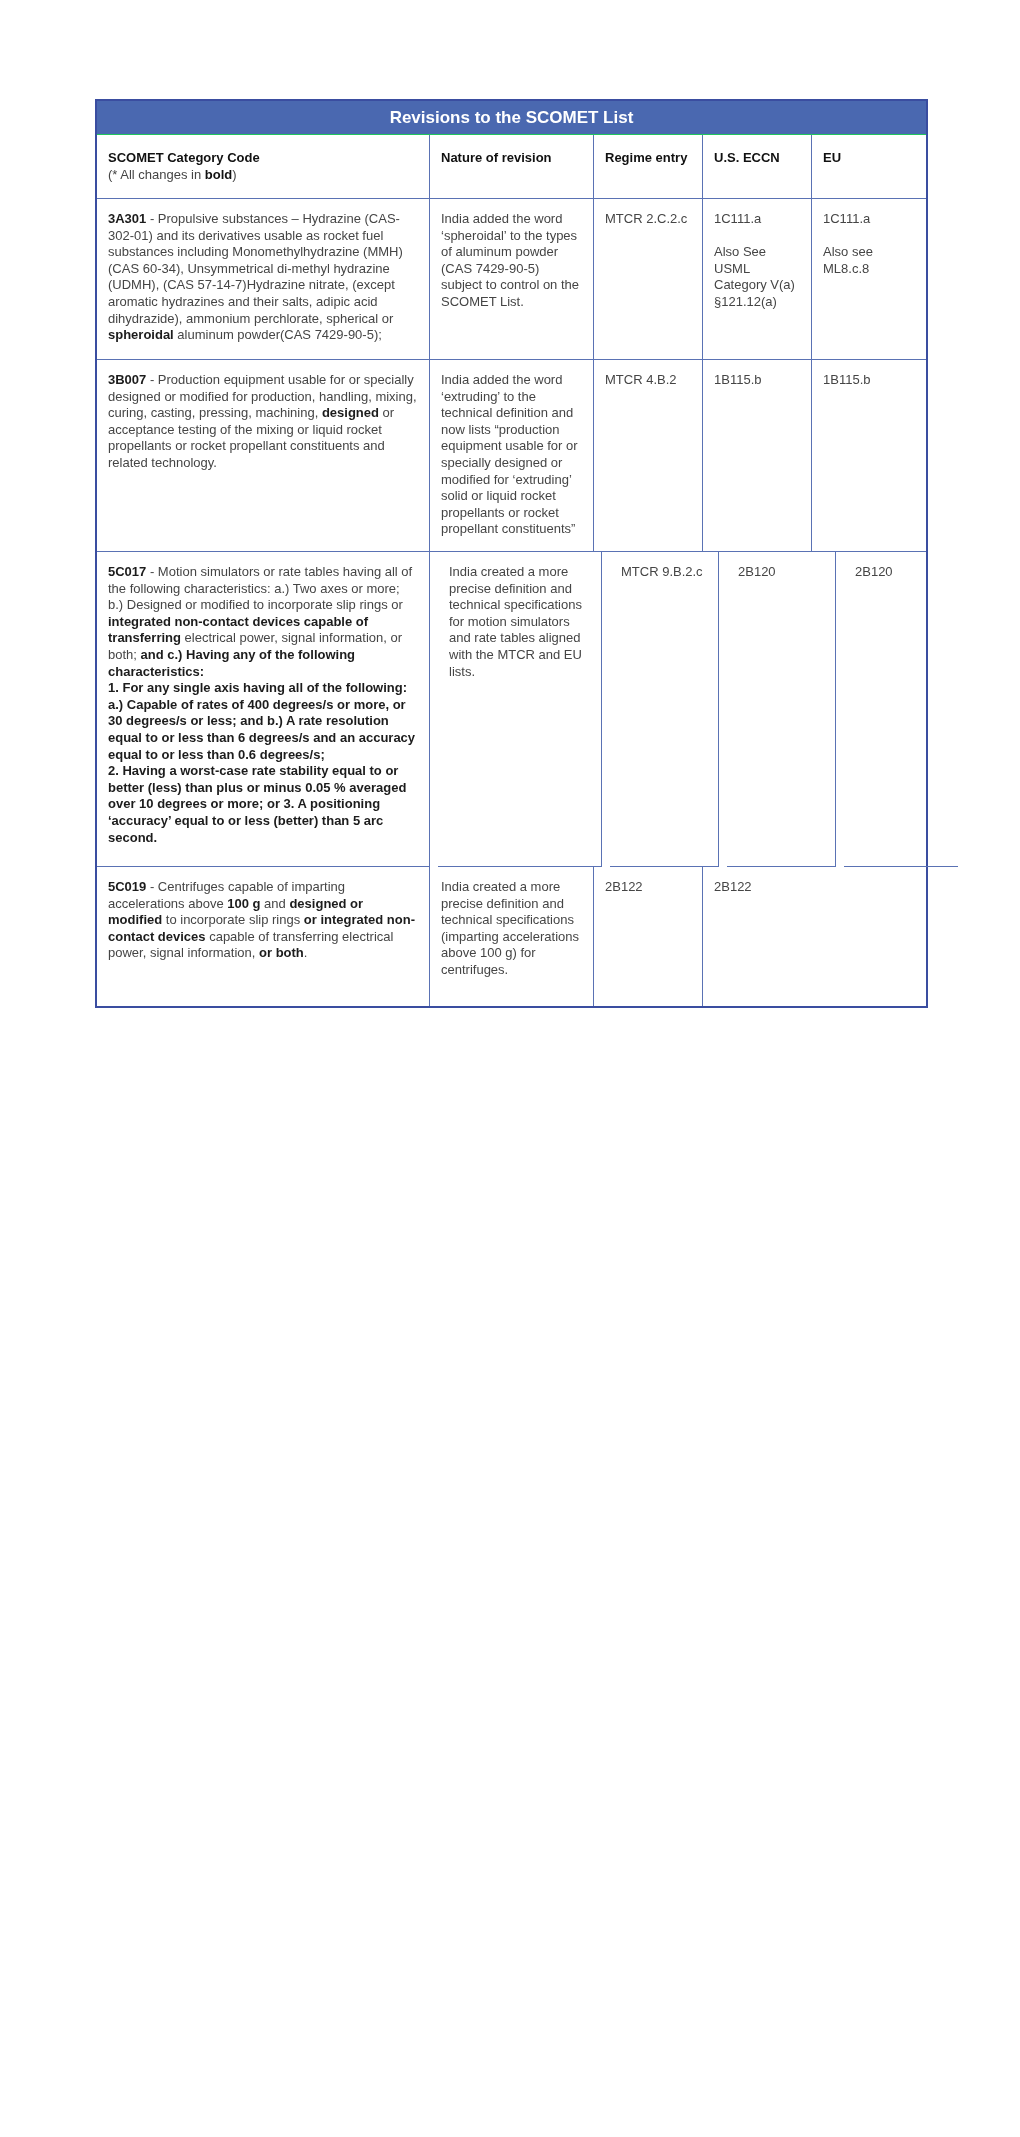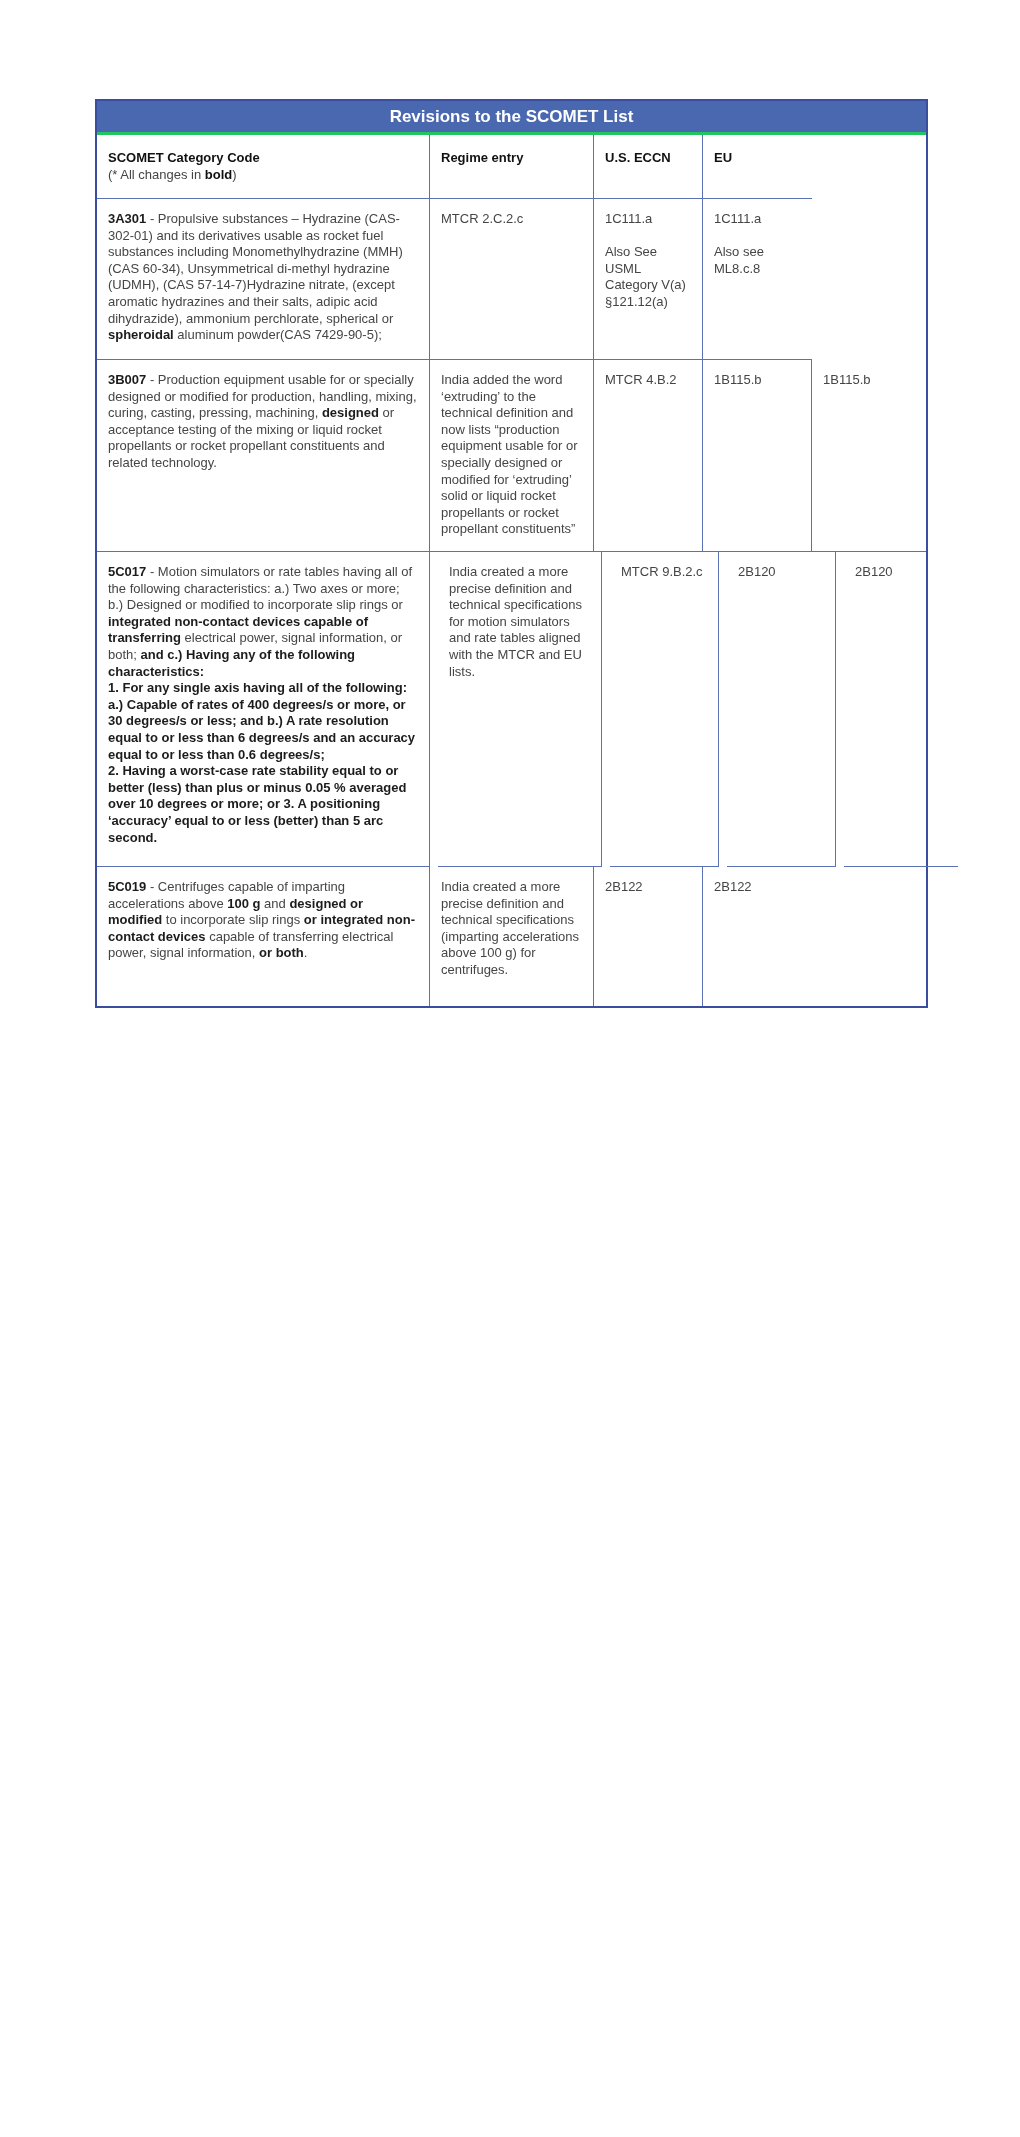--- a/index.html
+++ b/index.html
@@ -19,21 +19,21 @@
   }
   .title-band {
     height: 34px;
     background: #4a68b0;
     color: #ffffff;
     display: flex;
     align-items: center;
     justify-content: center;
     font-weight: bold;
     font-size: 17px;
-    border-bottom: 3px solid #22c55e;
+    border-bottom: 1px solid #22c55e;
   }
   .grid-row {
     display: grid;
     grid-template-columns: 333px 164px 109px 109px 114px;
     border-radius: 20px;
   }
   .cell {
     border-right: 1px solid #5a72b4;
     border-bottom: 1px solid #5a72b4;
     padding: 12px 11px 10px 11px;
@@ -61,27 +61,29 @@
 <div class="page">
   <div class="scomet-table">
 
     <div class="title-band">
       <span>Revisions to the SCOMET List</span>
     </div>
 
     <div class="grid-row header-row row-header">
       <div class="cell"><span class="b">SCOMET Category Code</span><span>
 (* All changes in </span><span class="b">bold</span><span>)</span></div>
+      <div class="cell"><span class="b">Nature of revision</span></div>
       <div class="cell"><span class="b">Regime entry</span></div>
       <div class="cell"><span class="b">U.S. ECCN</span></div>
       <div class="cell"><span class="b">EU</span></div>
     </div>
 
     <div class="grid-row row-0">
       <div class="cell"><span class="b">3A301</span><span> - Propulsive substances – Hydrazine (CAS-302-01) and its derivatives usable as rocket fuel substances including Monomethylhydrazine (MMH)(CAS 60-34), Unsymmetrical di-methyl hydrazine (UDMH), (CAS 57-14-7)Hydrazine nitrate, (except aromatic hydrazines and their salts, adipic acid dihydrazide), ammonium perchlorate, spherical or </span><span class="b">spheroidal</span><span> aluminum powder(CAS 7429-90-5);</span></div>
+      <div class="cell"><span>India added the word ‘spheroidal’ to the types of aluminum powder (CAS 7429-90-5) subject to control on the SCOMET List.</span></div>
       <div class="cell"><span>MTCR 2.C.2.c</span></div>
       <div class="cell"><span>1C111.a
 
 Also See USML Category V(a) §121.12(a)</span></div>
       <div class="cell"><span>1C111.a
 
 Also see ML8.c.8</span></div>
     </div>
 
     <div class="grid-row row-1">

